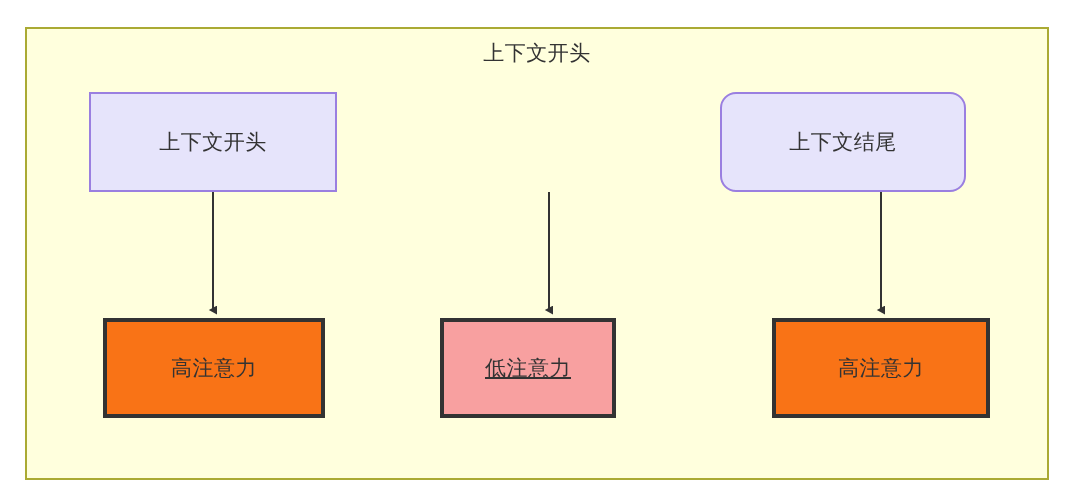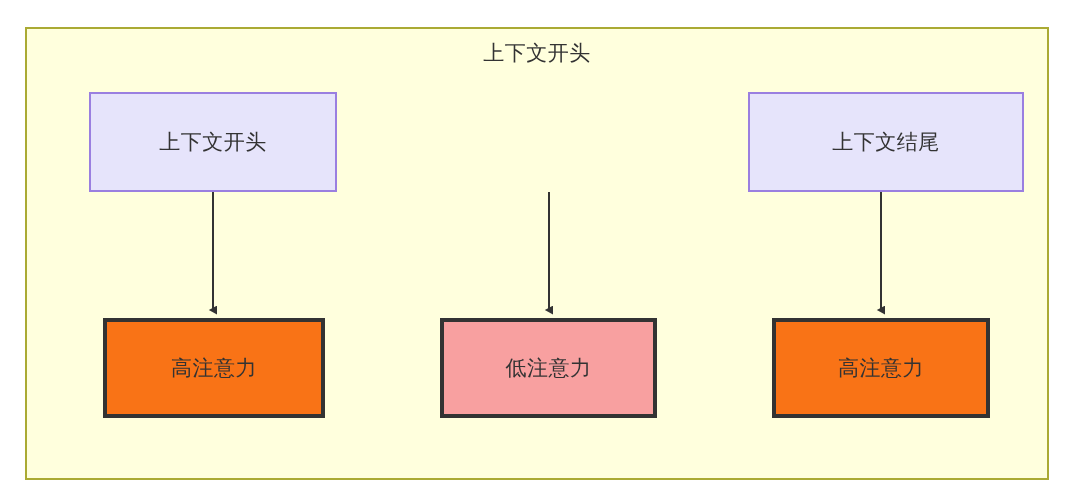--- a/index.html
+++ b/index.html
@@ -69,24 +69,24 @@
     border: 4px solid #333333;
     font-size: 21px;
     letter-spacing: 0.5px;
   }
   .node.attn.high { background: #f97316; }
   .node.attn.low  { background: #f8a0a0; }
 
   
   #node-ctx-start  { left: 89px;  top: 92px;  width: 248px; height: 100px; }
   #node-ctx-middle { left: 428px; top: 92px;  width: 244px; height: 100px; }
-  #node-ctx-end    { left: 748px; top: 92px;  width: 276px; height: 100px; }
+  #node-ctx-end    { left: 720px; top: 92px;  width: 246px; height: 100px; border-radius: 16px; }
 
   #node-attn-start  { left: 103px; top: 318px; width: 222px; height: 100px; }
-  #node-attn-middle { left: 440px; top: 318px; width: 217px; height: 100px; }
+  #node-attn-middle { left: 440px; top: 318px; width: 176px; height: 100px; text-decoration: underline; }
   #node-attn-end    { left: 772px; top: 318px; width: 218px; height: 100px; }
 
   
   .edges {
     position: absolute;
     left: 0;
     top: 0;
     width: 1080px;
     height: 496px;
     pointer-events: none;

